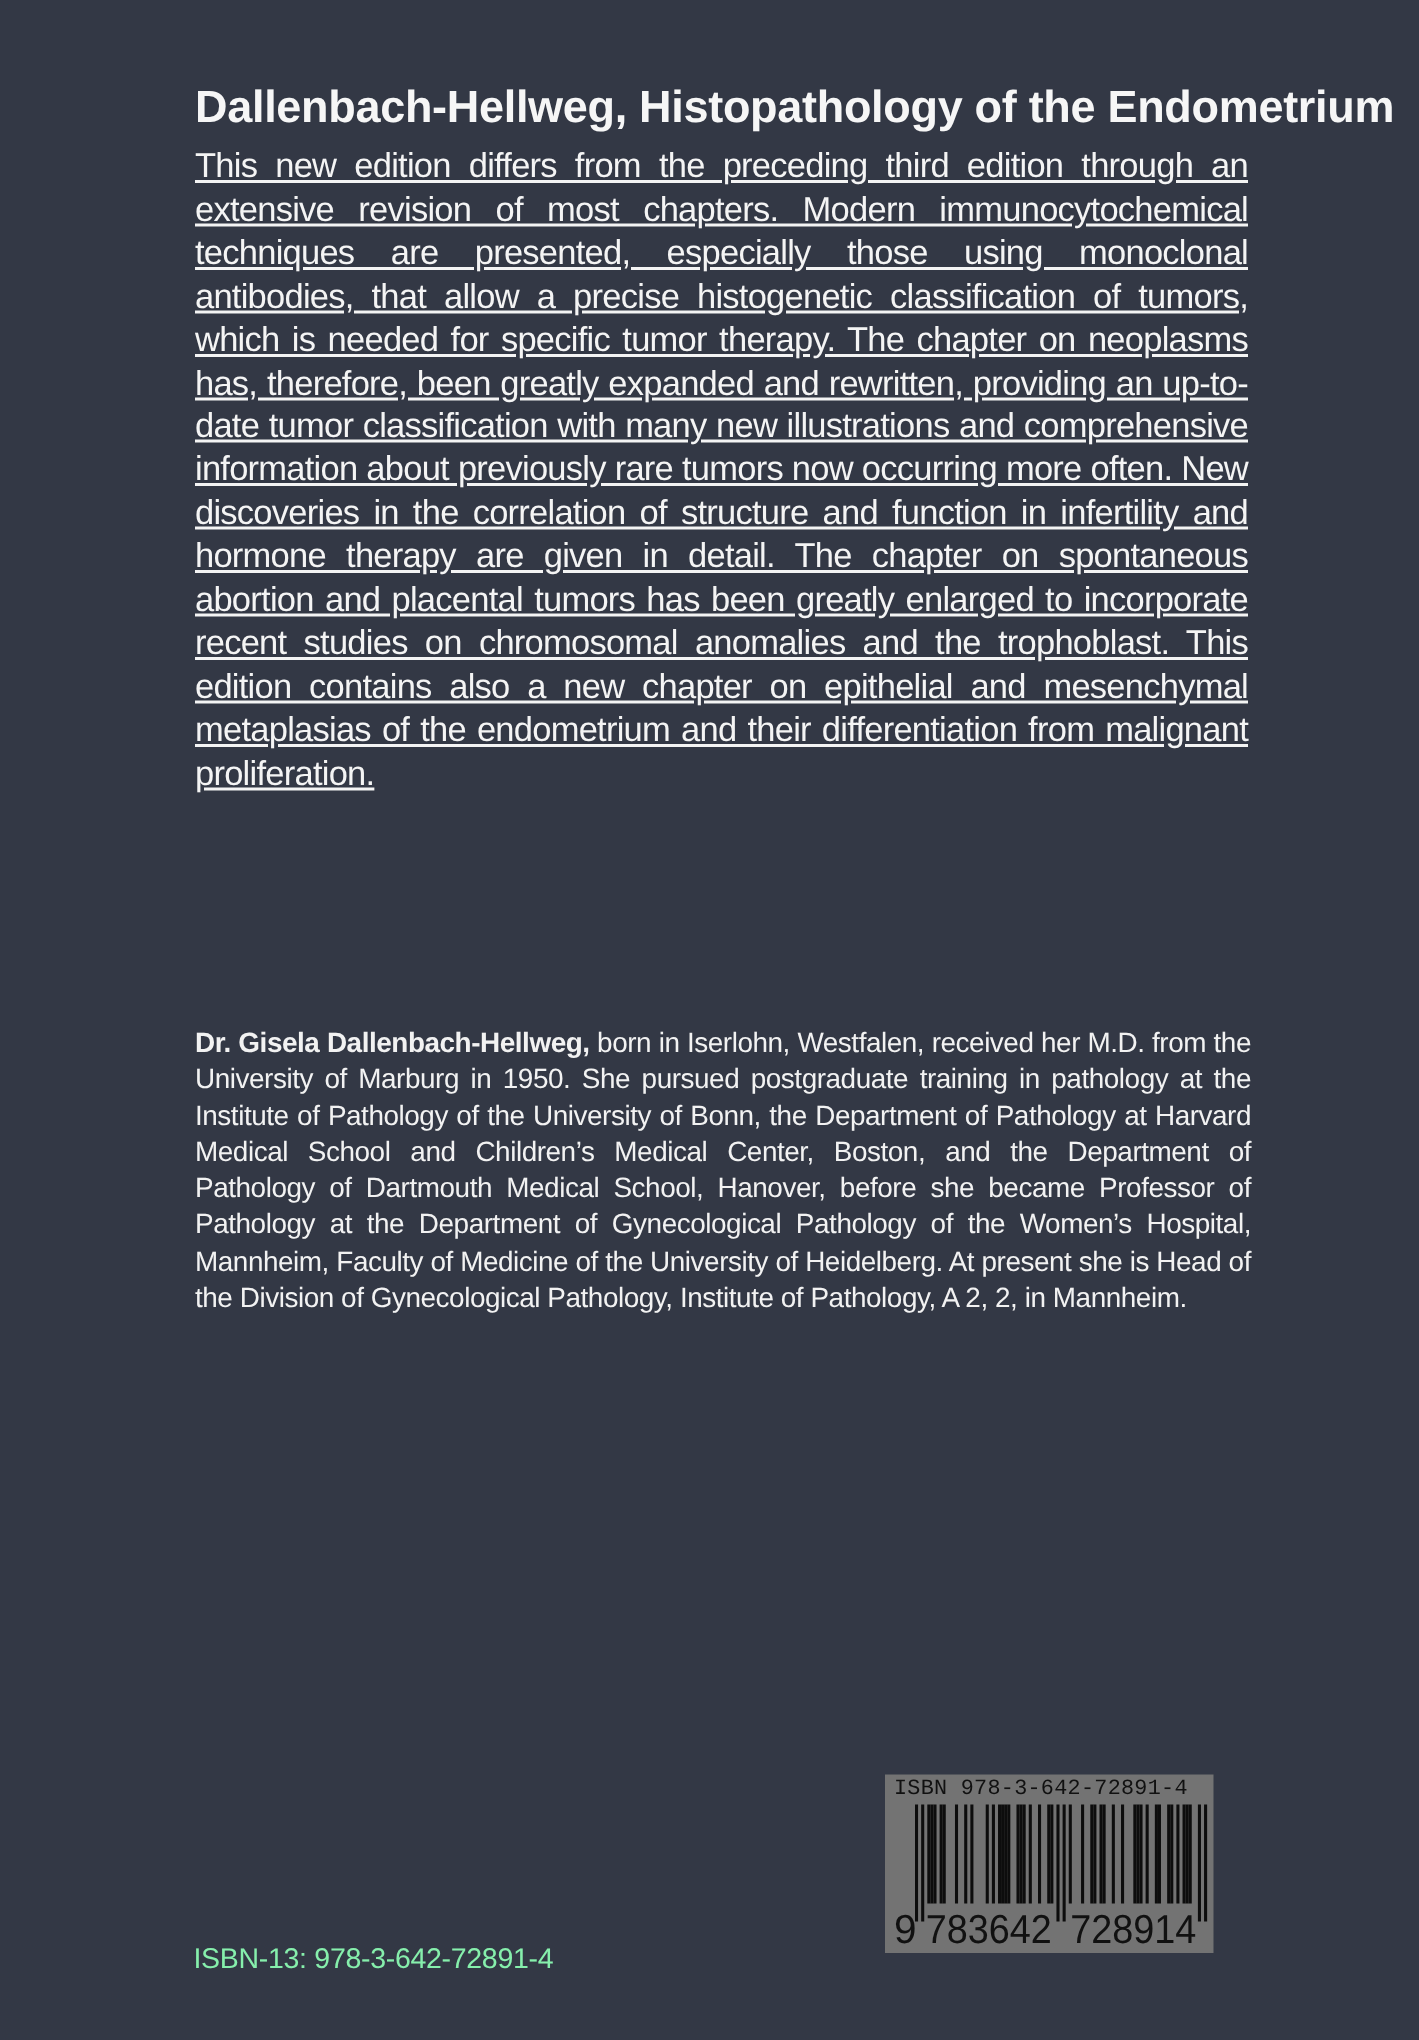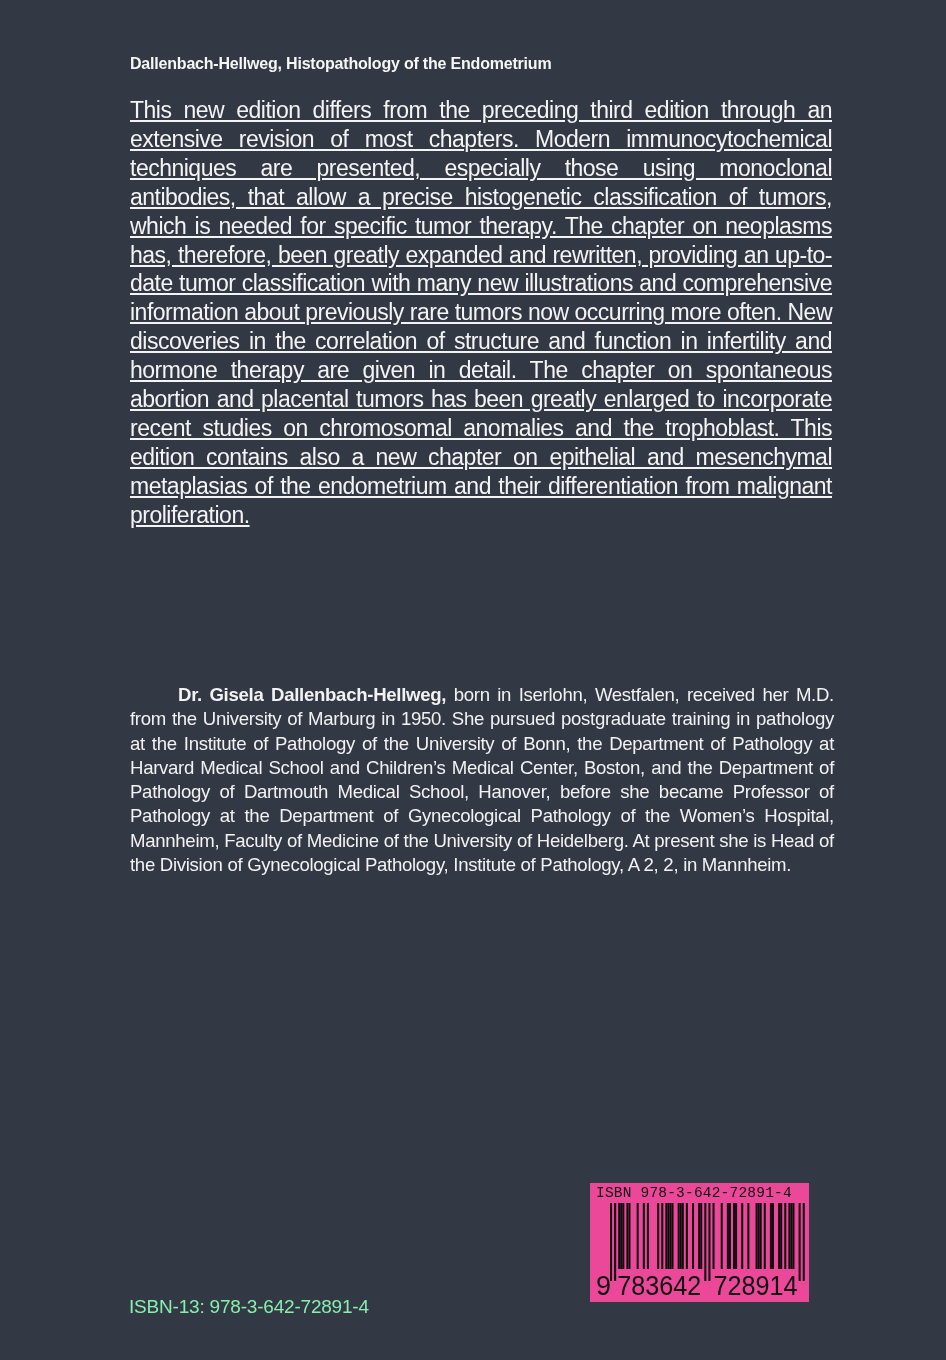--- a/index.html
+++ b/index.html
@@ -5,39 +5,39 @@
     html, body { margin: 0; padding: 0; }
     body {
       width: 946px; height: 1360px;
       background: #333845;
       position: relative; overflow: hidden;
       font-family: "Liberation Sans", sans-serif;
       color: #f2f2f2;
     }
     .title {
       position: absolute; left: 130px; top: 55px; width: 720px;
-      font-size: 16px; font-weight: bold; letter-spacing: -0.2px;
+      font-size: 30px; font-weight: bold; letter-spacing: -0.2px;
       white-space: nowrap; color: #f6f6f6;
     }
     .blurb {
       position: absolute; left: 130px; top: 96px; width: 702px;
       font-size: 23px; line-height: 28.9px; text-align: justify;
       letter-spacing: -0.5px; color: #f4f4f4;
       hyphens: manual;
       text-decoration: underline;
     }
     .bio {
       position: absolute; left: 130px; top: 683px; width: 704px;
       font-size: 18.6px; line-height: 24.3px; text-align: justify;
       letter-spacing: -0.3px; color: #f2f2f2;
     }
-    .bio b { font-weight: bold; margin-left: 48px; }
+    .bio b { font-weight: bold; }
     .barcode-box {
       position: absolute; left: 590px; top: 1183px;
-      width: 219px; height: 119px; background: #ec4899;
+      width: 219px; height: 119px; background: #737373;
     }
     .barcode-box .isbn-top {
       position: absolute; left: 6px; top: 2px;
       font-family: "Liberation Mono", monospace; font-size: 14.5px;
       color: #111; letter-spacing: 0.2px; white-space: nowrap;
     }
     .barcode-box svg { position: absolute; left: 0; top: 0; }
     .isbn13 {
       position: absolute; left: 129px; top: 1296px;
       font-size: 19px; color: #86efac; letter-spacing: -0.2px;

